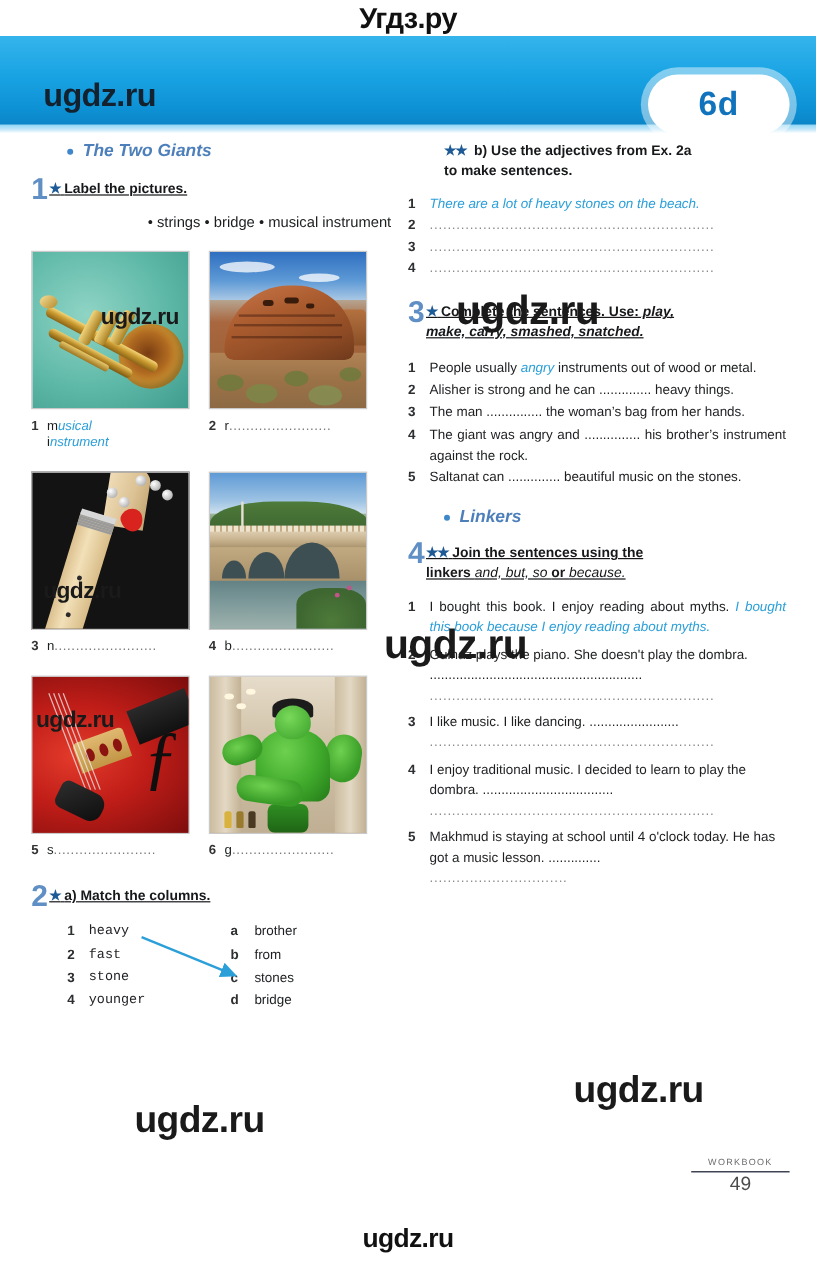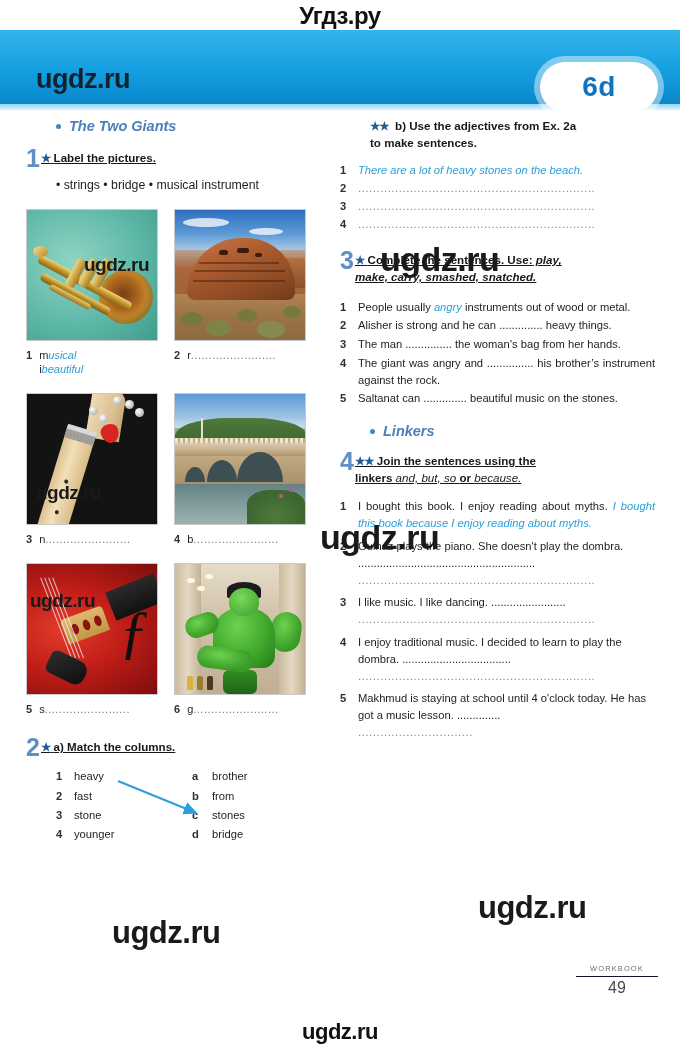--- a/index.html
+++ b/index.html
@@ -82,20 +82,21 @@
     text-decoration: underline;
   }
   .stars { color: #1d5a96; letter-spacing: -1px; font-size: 11.5px; }
   .ital { font-style: italic; font-weight: bold; }
   .ital-n { font-style: italic; font-weight: normal; }
 
   
   .wordbank {
     margin-left: 30px; margin-top: 9px; font-size: 12.3px; color: #1c1e20;
     line-height: 1.55;
+    text-align: right;
   }
 
   
   .pics { margin-top: 14px; }
   .pic-row { display: flex; gap: 16px; }
   .pic-cell { width: 132px; }
   .pic {
     width: 132px; height: 132px; position: relative; overflow: hidden;
     border: 1px solid #c9c9c9; background: #eee;
   }
@@ -286,21 +287,21 @@
     border-radius: 14px;
   }
   .hk-leg { width: 34px; height: 24px; left: 48px; bottom: 0;
     background: linear-gradient(180deg,#2f8f22,#1f6415); border-radius: 6px; }
   .hk-bottle { width: 6px; height: 14px; border-radius: 2px 2px 1px 1px; }
 
   
   .match { margin-left: 30px; margin-top: 12px; position: relative; }
   .match-row { display: flex; font-size: 11.2px; color: #1c1e20; line-height: 1.72; }
   .m-n  { width: 18px; font-weight: bold; color: #2d2f31; }
-  .m-l  { width: 118px; }
+  .m-l  { width: 118px; font-family: Liberation Mono, monospace; }
   .m-a  { width: 20px; font-weight: bold; color: #2d2f31; }
   .m-r  { width: 100px; }
   .match-arrow { position: absolute; left: 0; top: 0; width: 250px; height: 84px; pointer-events: none; }
 
   
   .r-head { font-size: 11.6px; font-weight: bold; color: #16181a; line-height: 1.35; margin-left: 30px; }
   .r-list { margin-top: 12px; }
   .r-item { display: flex; gap: 9px; font-size: 11.2px; color: #1c1e20; line-height: 1.5; margin-bottom: 1px; }
   .r-item .num { width: 9px; flex: none; font-weight: bold; color: #2d2f31; text-align: left; }
   .r-item .txt { flex: 1; }
@@ -365,21 +366,21 @@
           <div class="sh tr-mouth"></div>
           <div class="sh tr-valve tr-v1"></div>
           <div class="sh tr-valve tr-v2"></div>
           <div class="sh tr-valve tr-v3"></div>
           <div class="sh tr-brace"></div>
         </div>
         <div class="cap">
           <span class="n">1</span>
           <span class="cap-ans-wrap">
             <span>m</span><span class="ans">usical</span><br>
-            <span>i</span><span class="ans">beautiful</span>
+            <span>i</span><span class="ans">nstrument</span>
           </span>
         </div>
       </div>
 
       <div class="pic-cell">
         <div class="pic p-rock">
           <div class="sh rk-sky"></div>
           <div class="sh rk-cloud rk-c1"></div>
           <div class="sh rk-cloud rk-c2"></div>
           <div class="sh rk-ground"></div>

